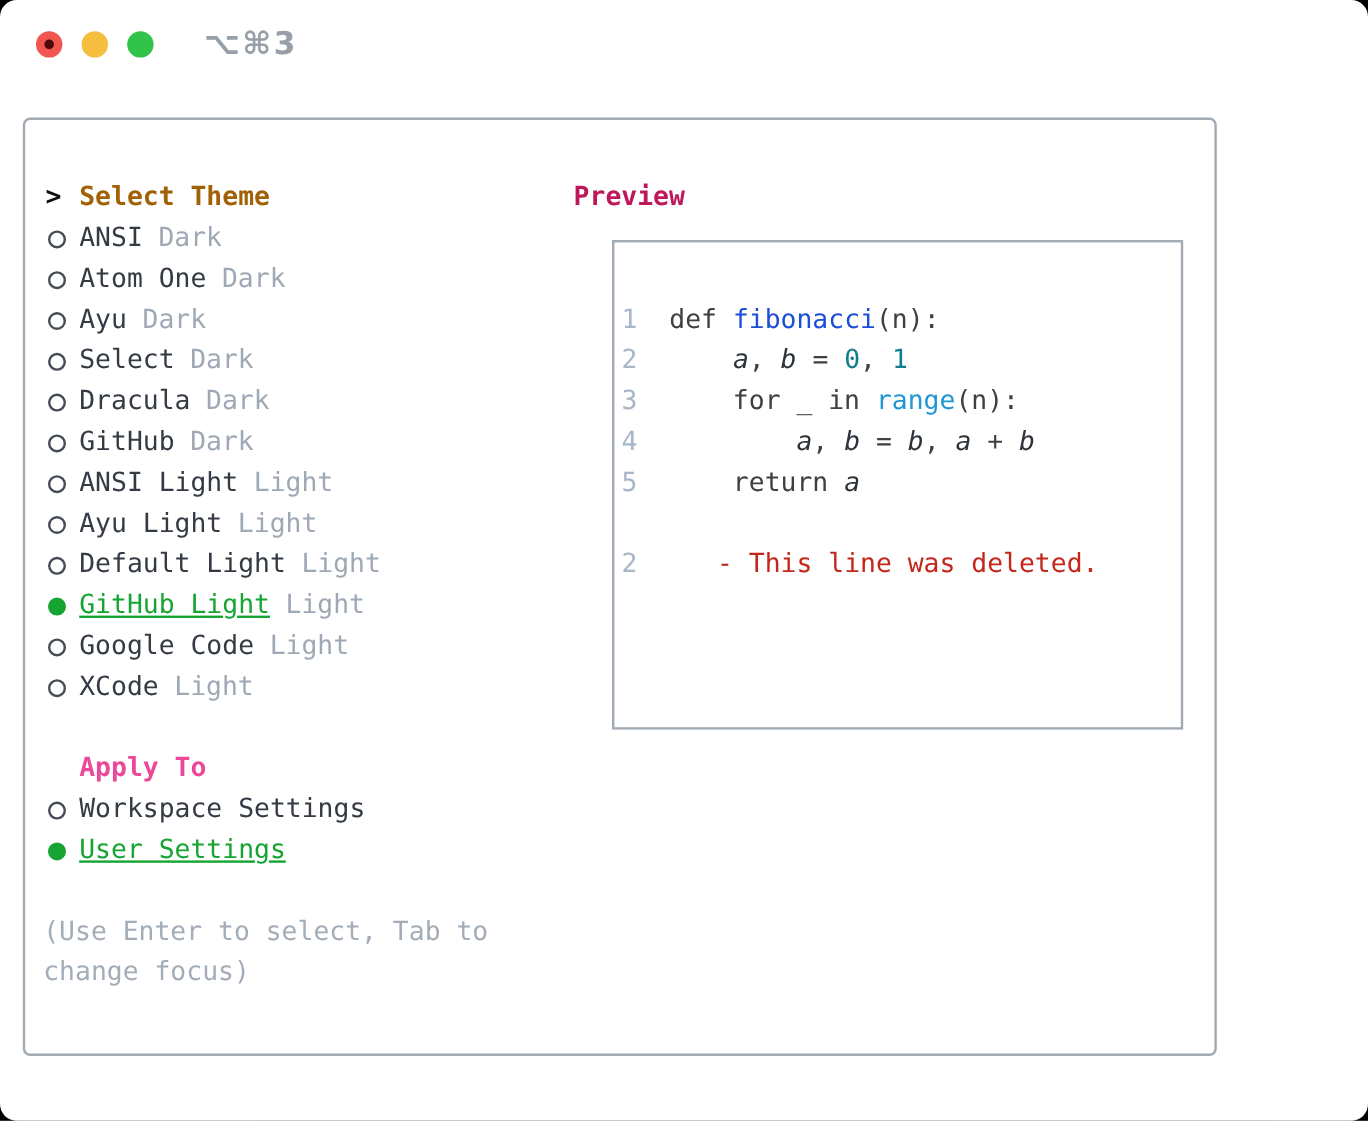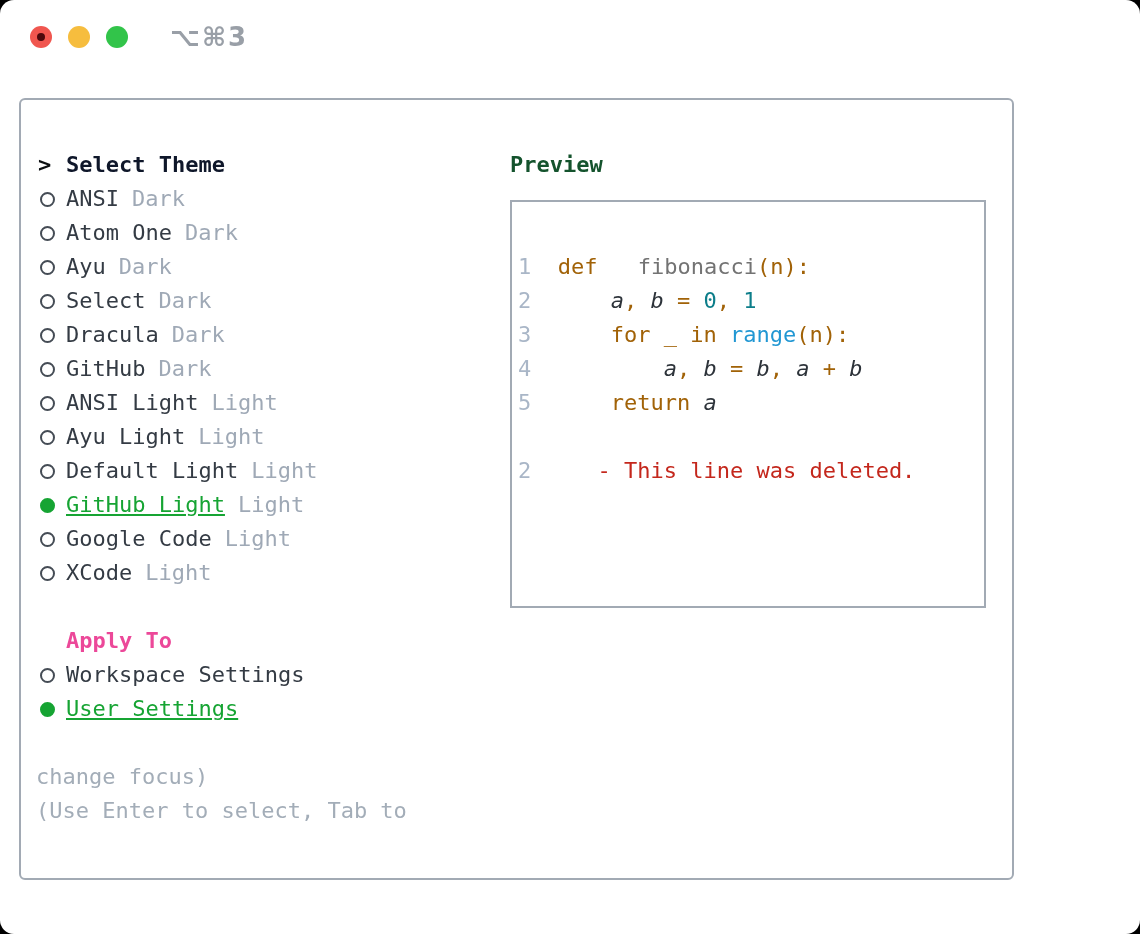--- a/index.html
+++ b/index.html
@@ -29,48 +29,48 @@
   .panel {
     position:absolute; left:19px; top:98px; width:995px; height:782px;
     box-sizing:border-box; border:2px solid #a2aab4; border-radius:6px;
     font-size:22px; line-height:34px; color:#343b44;
   }
   .row { display:flex; align-items:center; height:34px; padding-left:17px; }
   .marker {
     width:28px; flex:0 0 28px; display:flex; align-items:center; height:34px;
   }
   .prompt { font-weight:bold; color:#0c0f12; }
-  .h1 { font-weight:bold; color:#0f172a; }
+  .h1 { font-weight:bold; color:#a16207; }
   .h2 { color:#ec4899;font-weight:bold; }
   .radio {
     width:15px; height:15px; box-sizing:border-box; margin-left:2px;
     border:2px solid #454c55; border-radius:50%; display:inline-block;
   }
   .radio.sel { background:#16a433; border-color:#16a433; }
   .item-label { color:#343b44; }
   .item-label.sel { color:#16a433;text-decoration:underline; }
   .suffix { color:#9fa9b6; padding-left:13px; }
   .theme-list  { position:absolute; left:0; top:48px;  width:470px; }
   .apply-block { position:absolute; left:0; top:524px; width:470px; }
   .hint {
     position:absolute; left:15px; top:660px; width:440px;
     color:#a3adb8; line-height:34px;
   }
   
-  .pv-title { position:absolute; left:489px; top:48px; height:34px;
-              line-height:34px; font-weight:bold; color:#14532d;text-align:center; }
+  .pv-title { position:absolute; left:457px; top:48px; height:34px;
+              line-height:34px; font-weight:bold; color:#be185d;text-align:center; }
   .pv-box {
     position:absolute; left:489px; top:100px; width:476px; height:408px;
     box-sizing:border-box; border:2px solid #a2aab4; background:#fff;
   }
   .pv-lines { padding:48px 0 0 6px; }
   .cl { height:34px; line-height:34px; white-space:pre; }
   .tk-num     { color:#a9b6c7; }
-  .tk-code    { color:#a16207; }
-  .tk-func    { color:#737373;margin-left:27px; }
+  .tk-code    { color:#404040; }
+  .tk-func    { color:#1d4ed8; }
   .tk-lit     { color:#0d7e8a; }
   .tk-builtin { color:#2197d3; }
   .tk-var     { color:#2d333a; font-style:italic; }
   .tk-ctx     { color:#8c9197; }
   .tk-del     { color:#c4271c; }
   .tk-add     { color:#00b327; }
 </style>
 </head>
 <body>
 
@@ -193,22 +193,22 @@
         </div>
         <div class="row">
           <span class="marker">
             <span class="radio sel"></span>
           </span>
           <span class="item-label sel">User Settings</span>
         </div>
       </div>
 
     <div class="hint">
+      <div>(Use Enter to select, Tab to</div>
       <div>change focus)</div>
-      <div>(Use Enter to select, Tab to</div>
     </div>
 
     <div class="pv-title">Preview</div>
 
     <div class="pv-box">
       <div class="pv-lines" id="pv-lines">
           <div class="cl"><span class="tk-num">1</span><span class="tk-code">  def </span><span class="tk-func">fibonacci</span><span class="tk-code">(n):</span></div>
           <div class="cl"><span class="tk-num">2</span><span class="tk-code">      </span><span class="tk-var">a</span><span class="tk-code">, </span><span class="tk-var">b</span><span class="tk-code"> = </span><span class="tk-lit">0</span><span class="tk-code">, </span><span class="tk-lit">1</span></div>
           <div class="cl"><span class="tk-num">3</span><span class="tk-code">      for _ in </span><span class="tk-builtin">range</span><span class="tk-code">(n):</span></div>
           <div class="cl"><span class="tk-num">4</span><span class="tk-code">          </span><span class="tk-var">a</span><span class="tk-code">, </span><span class="tk-var">b</span><span class="tk-code"> = </span><span class="tk-var">b</span><span class="tk-code">, </span><span class="tk-var">a</span><span class="tk-code"> + </span><span class="tk-var">b</span></div>

